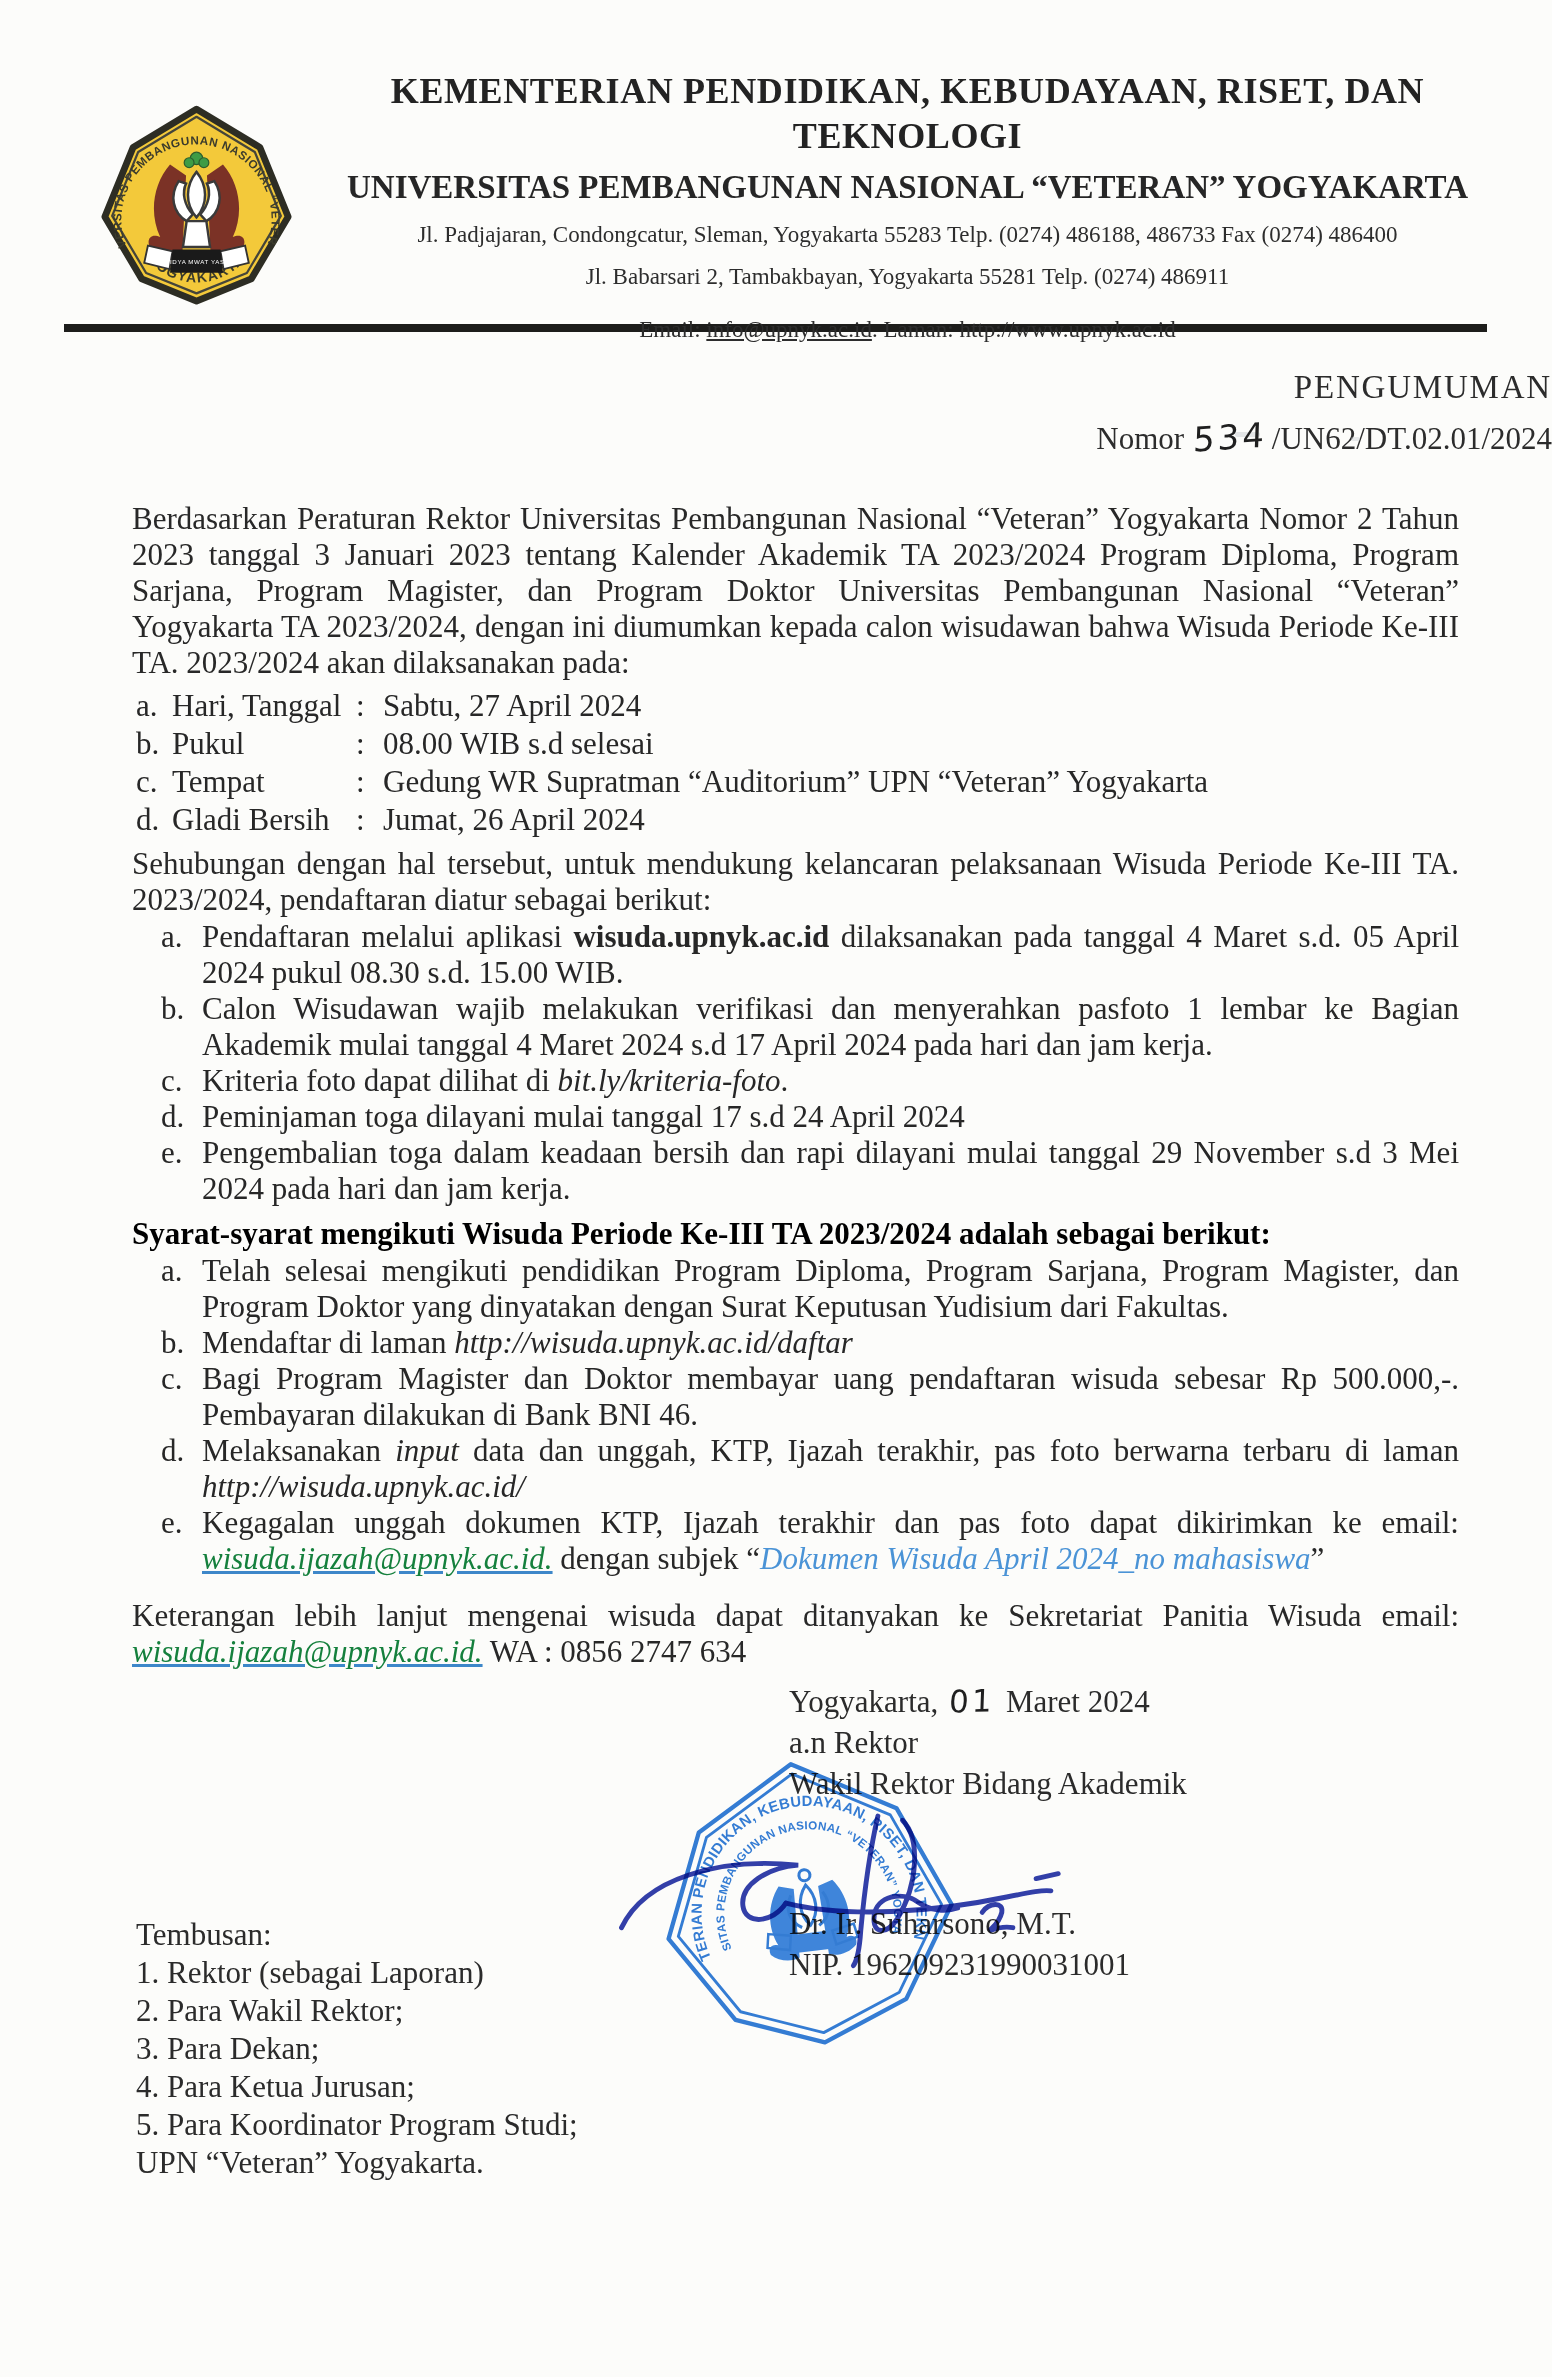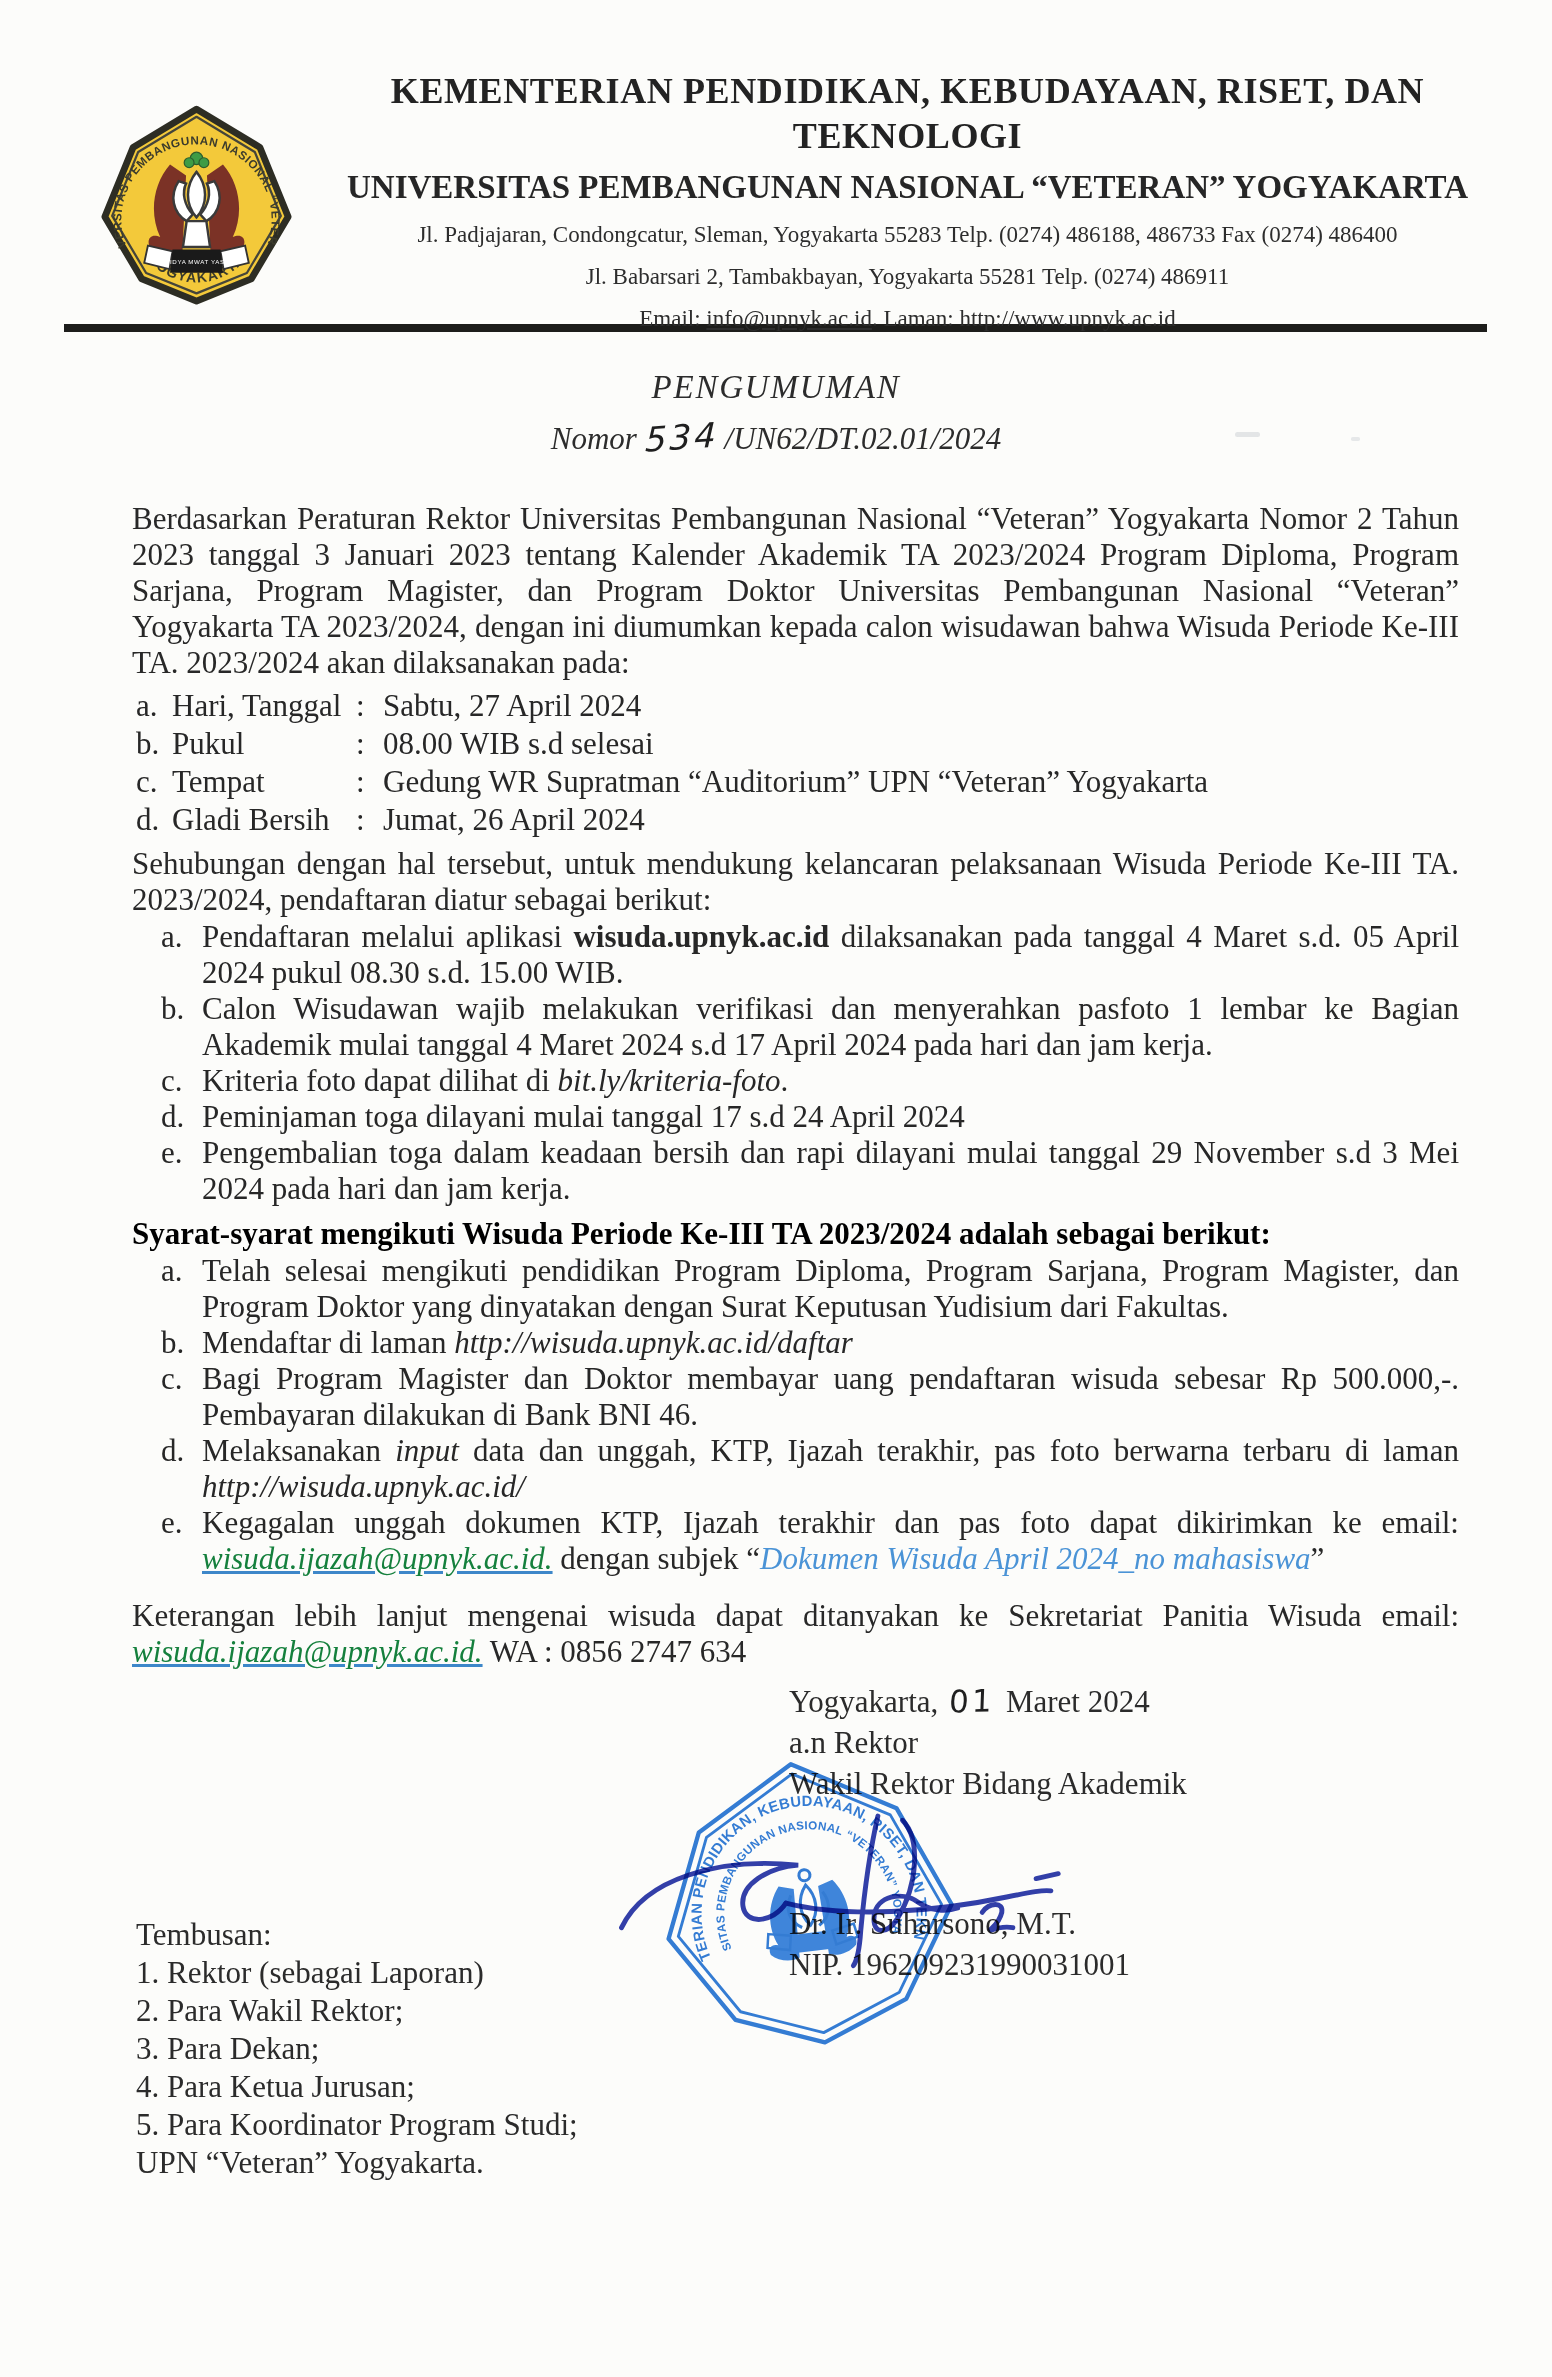--- a/index.html
+++ b/index.html
@@ -9,24 +9,24 @@
     font-family:"Liberation Serif",serif;
   }
   
   .hdr{position:relative;margin-left:64px;width:1423px;height:324px;
        border-bottom:8.6px solid #1d1d1b;}
   .logo-wrap{position:absolute;left:31px;top:103px;width:203px;height:203px;}
   .hdr-text{margin-left:264px;text-align:center;padding-top:69px;}
   .h-ministry{font-size:36px;font-weight:bold;line-height:45px;letter-spacing:0.6px;color:#232323;}
   .h-univ{font-size:33px;font-weight:bold;line-height:44px;margin-top:6.1px;color:#262626;}
   .h-addr{font-size:23px;line-height:32px;margin-top:9.8px;color:#2d2d2d;}
-  .h-mail{font-size:23px;line-height:32px;margin-top:10px;color:#2d2d2d;}
+  .h-mail{font-size:23px;line-height:32px;margin-top:21px;color:#2d2d2d;}
   .u{text-decoration:underline;}
   
-  .title-block{margin-top:33px;text-align:center;font-style:italic;}
+  .title-block{margin-top:33px;text-align:right;}
   .t-head{font-size:33px;line-height:44px;letter-spacing:1.8px;color:#2c2c2c;}
   .t-nomor{font-size:31px;line-height:49px;margin-top:3.7px;color:#2c2c2c;}
   .handnum{font-family:"DejaVu Sans",sans-serif;display:inline-block;
            transform:rotate(-4deg) skewX(-6deg);font-size:34px;letter-spacing:3.1px;
            color:#1f1f1f;margin:0 4.9px 0 8.6px;}
   .handnum.small{font-size:31px;margin:0 11px;transform:rotate(-2deg) skewX(-4deg);}
   
   .bodytext{font-size:31px;line-height:36px;text-align:justify;color:#282828;}
   .intro{margin:38px 93px 0 132px;}
   .sched{margin:6.1px 93px 0 136px;font-size:31px;line-height:38px;}

